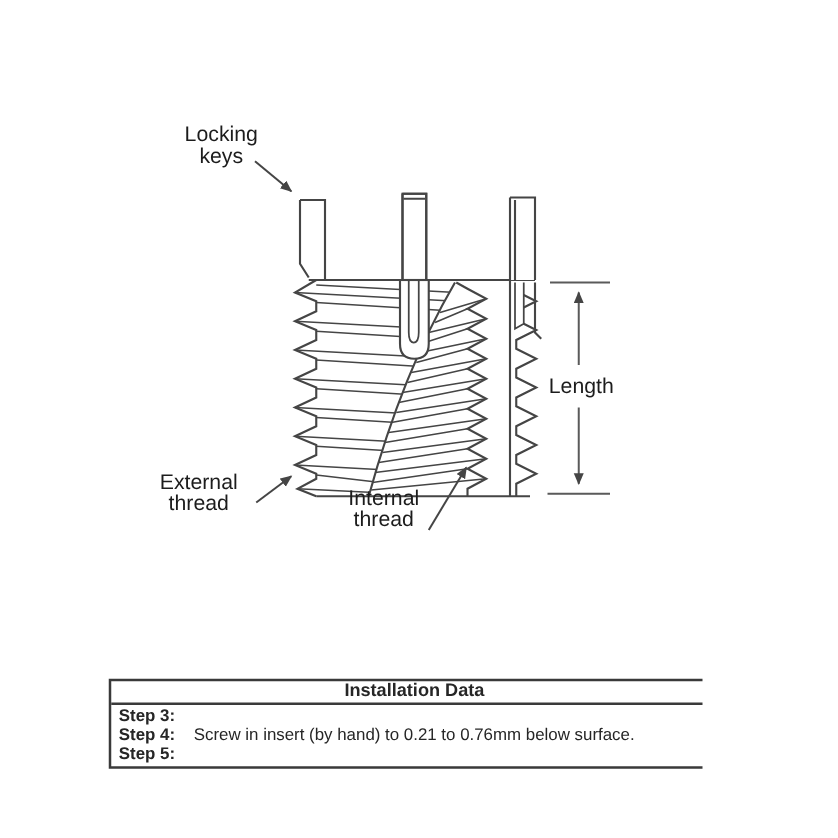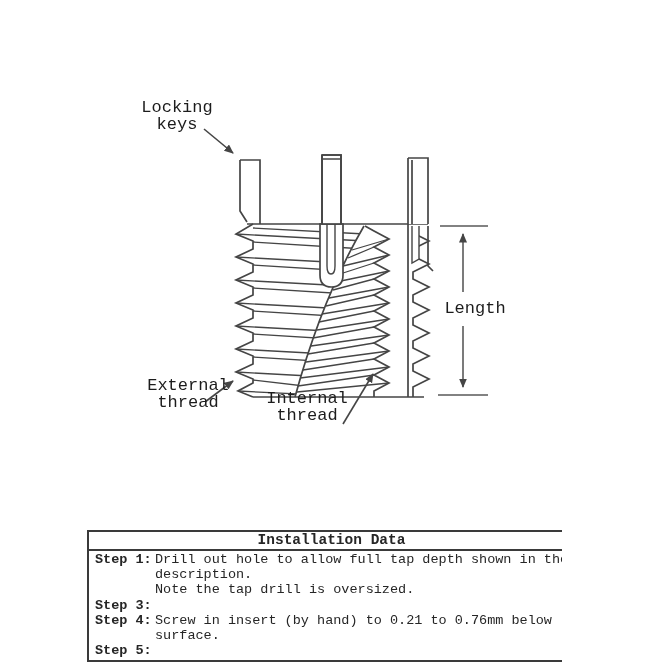--- a/index.html
+++ b/index.html
@@ -1,34 +1,34 @@
 <!DOCTYPE html>
 <html><head>
 <meta charset="utf-8">
 <style>
   html,body{margin:0;padding:0;background:#ffffff;}
   #page{
     position:relative;
     width:562px;height:670px;
     background:#ffffff;
-    font-family:Liberation Mono, monospace;
+    font-family:Liberation Sans, sans-serif;
     overflow:hidden;
   }
   
   #diagram{position:absolute;left:0;top:0;width:670px;height:520px;}
   #diagram svg{position:absolute;left:0;top:0;}
   .dlabel{
     position:absolute;
     font-size:17px;line-height:17px;
     color:#1c1c1c;text-align:center;white-space:nowrap;
   }
   .dlabel div{text-align:center;}
   
   #install-table{
-    position:absolute;left:87px;top:530px;width:489px;
+    position:absolute;left:87px;top:543px;width:489px;
     border:2px solid #3a3a3a;
     box-sizing:border-box;
     color:#262626;
   }
   #table-title{
     font-weight:bold;
     font-size:14.5px;line-height:16px;
     text-align:center;
     border-bottom:2px solid #3a3a3a;
     padding:0 0 1px 0;
@@ -124,44 +124,37 @@
         <line x1="205" y1="402" x2="233" y2="381" marker-end="url(#arr)"></line>
         <line x1="343" y1="424" x2="373" y2="374" marker-end="url(#arr)"></line>
       </g>
     </svg>
 
     <div class="dlabel" style="left:177px;top:99px;transform:translateX(-50%);">
       <div>Locking</div>
       <div>keys</div>
     </div>
 
-    <div class="dlabel" style="left:475px;top:300px;transform:translateX(-50%);">Length</div>
+    <div class="dlabel" style="left:465px;top:300px;transform:translateX(-50%);">Length</div>
 
-    <div class="dlabel" style="left:188px;top:377px;transform:translateX(-50%);">
+    <div class="dlabel" style="left:159px;top:377px;transform:translateX(-50%);">
       <div>External</div>
       <div>thread</div>
     </div>
 
     <div class="dlabel" style="left:307px;top:390px;transform:translateX(-50%);">
       <div>Internal</div>
       <div>thread</div>
     </div>
   </div>
 
   <div id="install-table">
     <div id="table-title">Installation Data</div>
     <div id="table-body">
 
-      <div class="step-row">
-        <div class="step-label">Step 1:</div>
-        <div class="step-text">
-          <div>Drill out hole to allow full tap depth shown in the description.</div>
-          <div>Note the tap drill is oversized.</div>
-        </div>
-      </div>
 
 
       <div class="step-row">
         <div class="step-label">Step 3:</div>
       </div>
 
       <div class="step-row">
         <div class="step-label">Step 4:</div>
         <div class="step-text">Screw in insert (by hand) to 0.21 to 0.76mm below surface.</div>
       </div>

